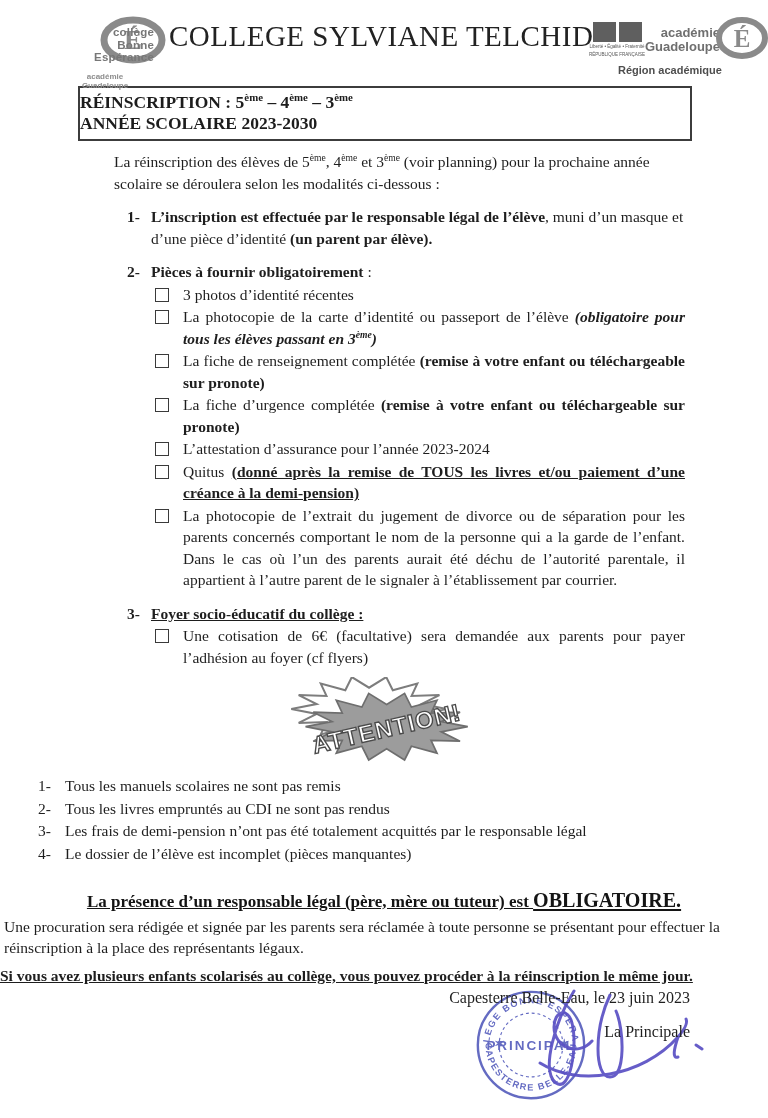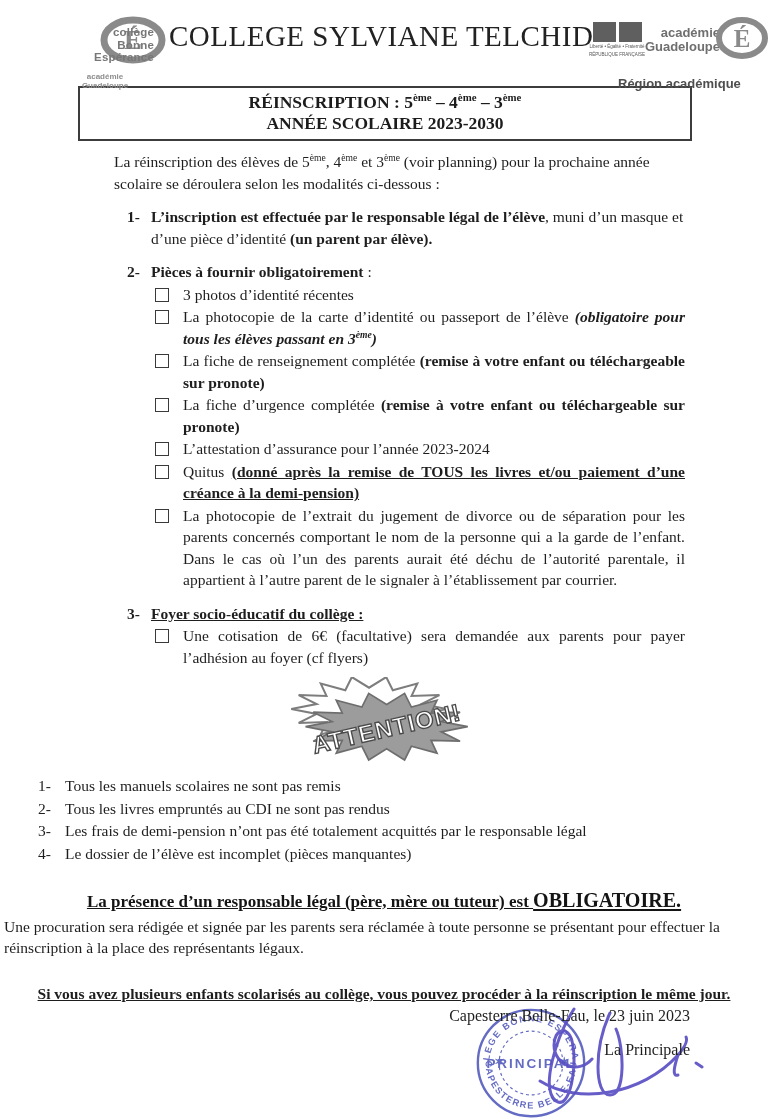--- a/index.html
+++ b/index.html
@@ -30,27 +30,27 @@
   .republic .blocks i{display:block;width:23px;height:20px;background:#5f5f5f;}
   .republic .motto{font-family:"Liberation Sans","DejaVu Sans",sans-serif;font-size:4.5px;line-height:5.5px;color:#555;margin-top:2px;}
   .academy-right{position:absolute;left:652px;top:16px;width:116px;}
   .academy-right .acad-text{
     position:absolute;right:48px;top:10px;text-align:right;white-space:nowrap;
     font-family:"Liberation Sans","DejaVu Sans",sans-serif;font-weight:bold;
     font-size:13px;line-height:14px;color:#6f6f6f;
   }
   .academy-right .emblem{position:absolute;right:0;top:0;}
   .region-label{
-    position:absolute;left:618px;top:76px;width:150px;
-    font-family:"Liberation Sans","DejaVu Sans",sans-serif;font-weight:bold;
-    font-size:13px;color:#4e4e4e;
+    position:absolute;left:618px;top:64px;width:150px;
+    font-family:"Liberation Sans","DejaVu Sans",sans-serif;font-weight:bold;
+    font-size:11px;color:#4e4e4e;
   }
   
   .title-box{
-    margin:2px 76px 0 78px;border:2px solid #3c3c3c;text-align:center;
+    margin:2px 76px 0 78px;border:2px solid #3c3c3c;text-align:left;
     padding:4px 0 5px 0;font-weight:bold;font-size:17.5px;line-height:21px;color:#1c1c1c;
   }
   
   .body{margin:10px 83px 9px 112px;font-size:15.5px;line-height:21.5px;}
   .intro{margin:2px 0 12px 2px;}
   .num-item{display:flex;margin-top:12px;}
   .num-item .num{flex:none;width:24px;margin-left:15px;font-weight:bold;}
   .num-item .num-text{flex:1;}
   .check-item{display:flex;margin-left:43px;margin-top:1px;}
   .check-item .box{
@@ -71,21 +71,21 @@
   .warning-list{margin:10px 30px 0 38px;font-size:15.5px;line-height:22.5px;}
   .warning-item{display:flex;}
   .warning-item .num{flex:none;width:27px;}
   .presence{
     text-align:center;margin-top:24px;font-size:17px;color:#141414;
   }
   .procuration{
     text-align:left;margin:5px 4px 0 4px;font-size:15.5px;line-height:20.5px;
   }
   .same-day{
-    text-align:center;margin-top:27px;font-size:15.5px;font-weight:bold;text-decoration:underline;
+    text-align:left;margin-top:9px;font-size:15.5px;font-weight:bold;text-decoration:underline;
   }
   
   .sign-zone{position:relative;height:132px;}
   .sign-date{position:absolute;right:78px;top:4px;font-size:16px;}
   .sign-role{position:absolute;right:78px;top:38px;font-size:16px;}
   .stamp{position:absolute;left:473px;top:2px;}
   .signature-svg{position:absolute;left:482px;top:0px;}
 </style>
 </head>
 <body>

